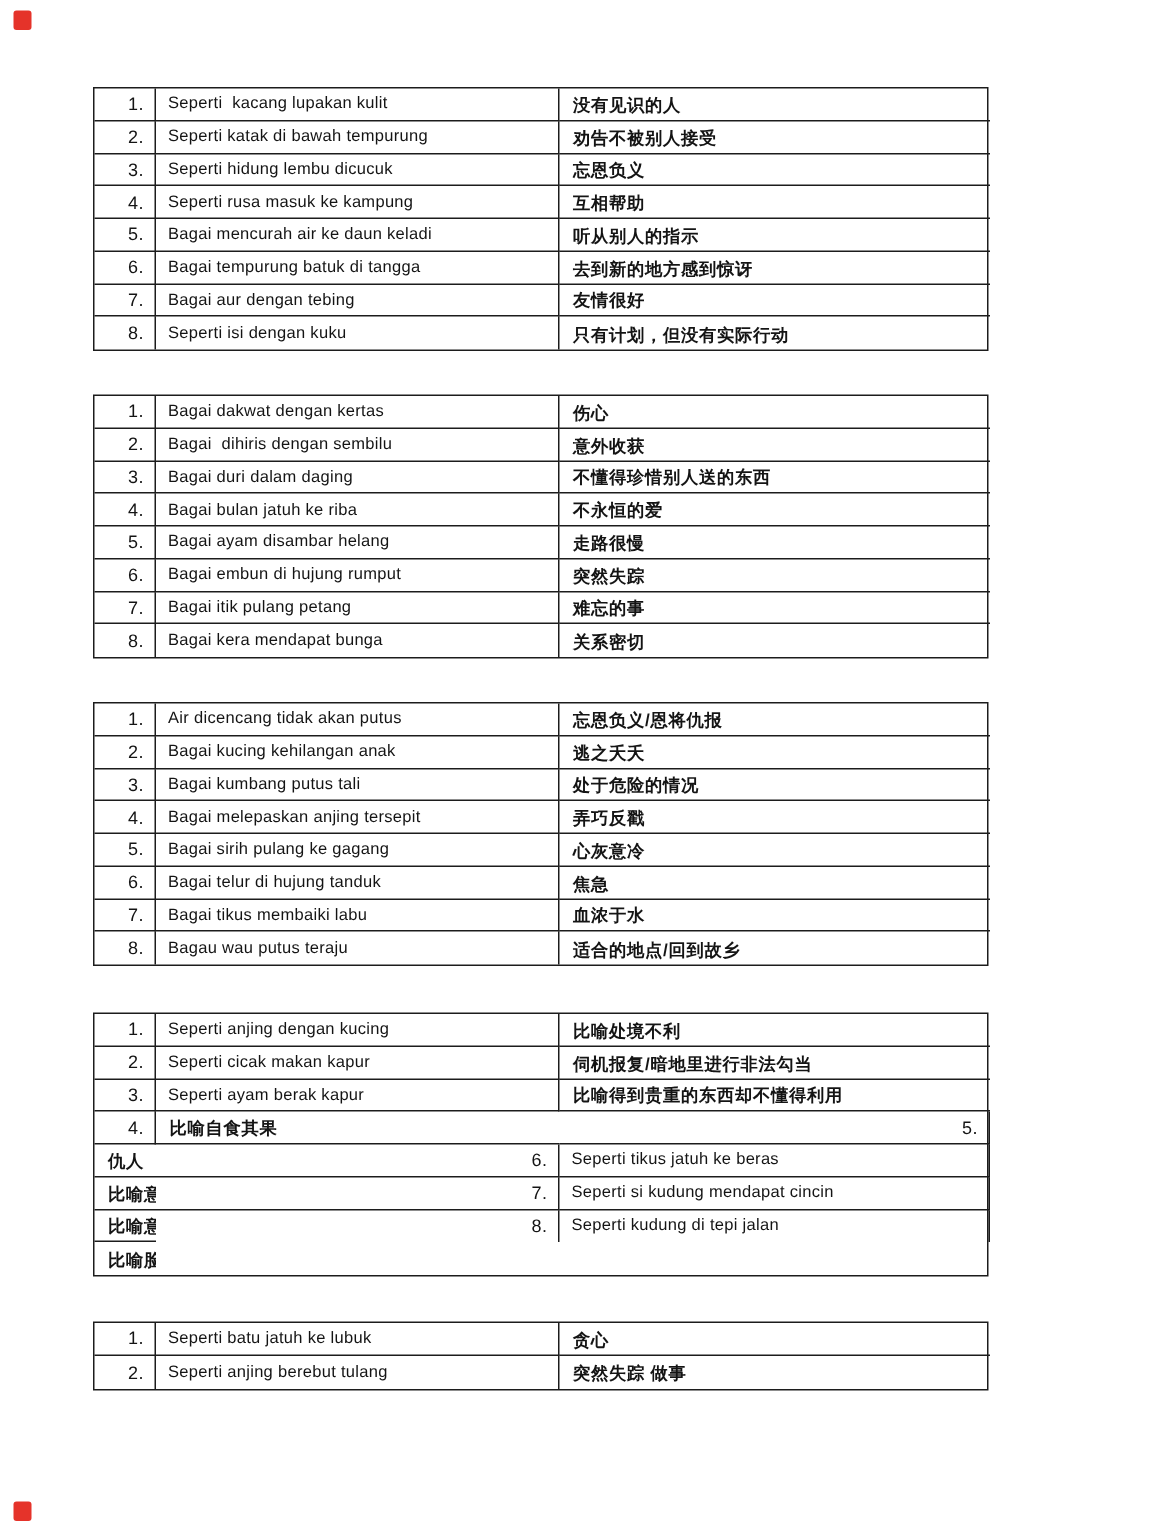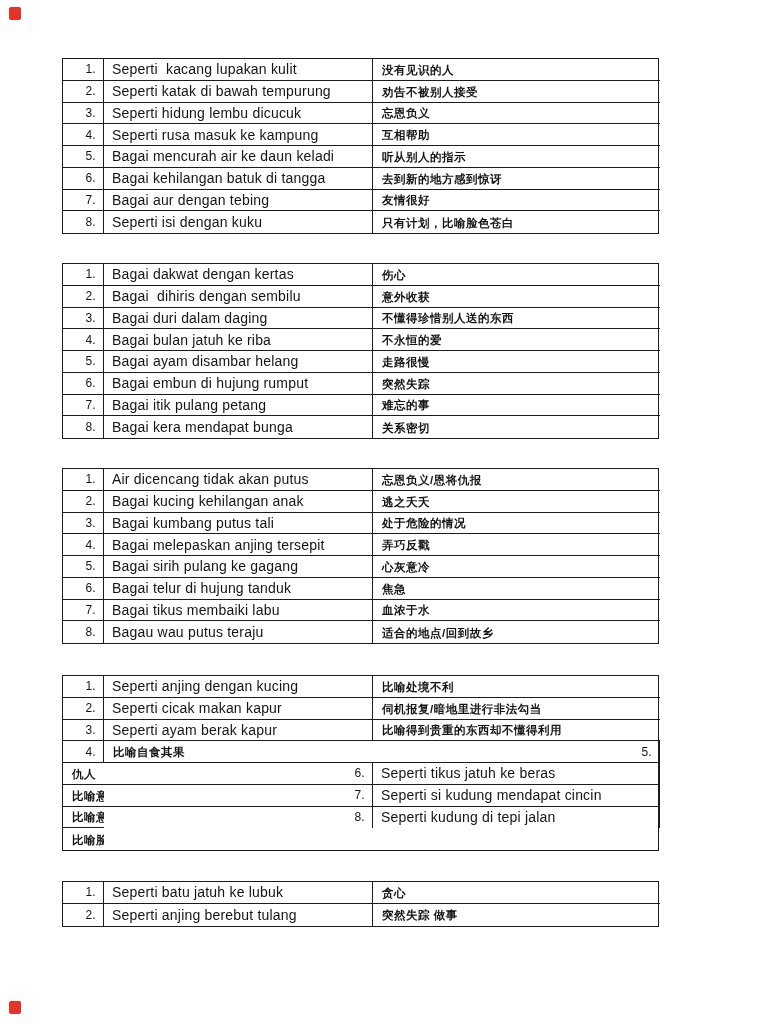--- a/index.html
+++ b/index.html
@@ -49,21 +49,21 @@
   .cell.num {
     border-right: 1.5px solid #1c1c1c;
     justify-content: flex-end;
     padding-right: 7px;
     font-size: 12px;
     letter-spacing: 0.3px;
   }
   .cell.malay {
     border-right: 1.5px solid #1c1c1c;
     padding-left: 8px;
-    font-size: 14px;
+    font-size: 11px;
     letter-spacing: 0.2px;
     white-space: pre;
   }
   .cell.chinese {
     padding-left: 9px;
     padding-top: 2px;
     font-size: 11.5px;
     font-weight: 700;
     letter-spacing: 0.5px;
   }
@@ -85,28 +85,28 @@
         <div class="cell num">3.</div>
         <div class="cell malay">Seperti hidung lembu dicucuk</div>
         <div class="cell chinese">忘恩负义</div>
         <div class="cell num">4.</div>
         <div class="cell malay">Seperti rusa masuk ke kampung</div>
         <div class="cell chinese">互相帮助</div>
         <div class="cell num">5.</div>
         <div class="cell malay">Bagai mencurah air ke daun keladi</div>
         <div class="cell chinese">听从别人的指示</div>
         <div class="cell num">6.</div>
-        <div class="cell malay">Bagai kehilangan batuk di tangga</div>
+        <div class="cell malay">Bagai tempurung batuk di tangga</div>
         <div class="cell chinese">去到新的地方感到惊讶</div>
         <div class="cell num">7.</div>
         <div class="cell malay">Bagai aur dengan tebing</div>
         <div class="cell chinese">友情很好</div>
         <div class="cell num last-row">8.</div>
         <div class="cell malay last-row">Seperti isi dengan kuku</div>
-        <div class="cell chinese last-row">只有计划，比喻脸色苍白</div>
+        <div class="cell chinese last-row">只有计划，但没有实际行动</div>
       </div>
       <div class="ptable" style="top: 263px;">
         <div class="cell num">1.</div>
         <div class="cell malay">Bagai dakwat dengan kertas</div>
         <div class="cell chinese">伤心</div>
         <div class="cell num">2.</div>
         <div class="cell malay">Bagai  dihiris dengan sembilu</div>
         <div class="cell chinese">意外收获</div>
         <div class="cell num">3.</div>
         <div class="cell malay">Bagai duri dalam daging</div>

